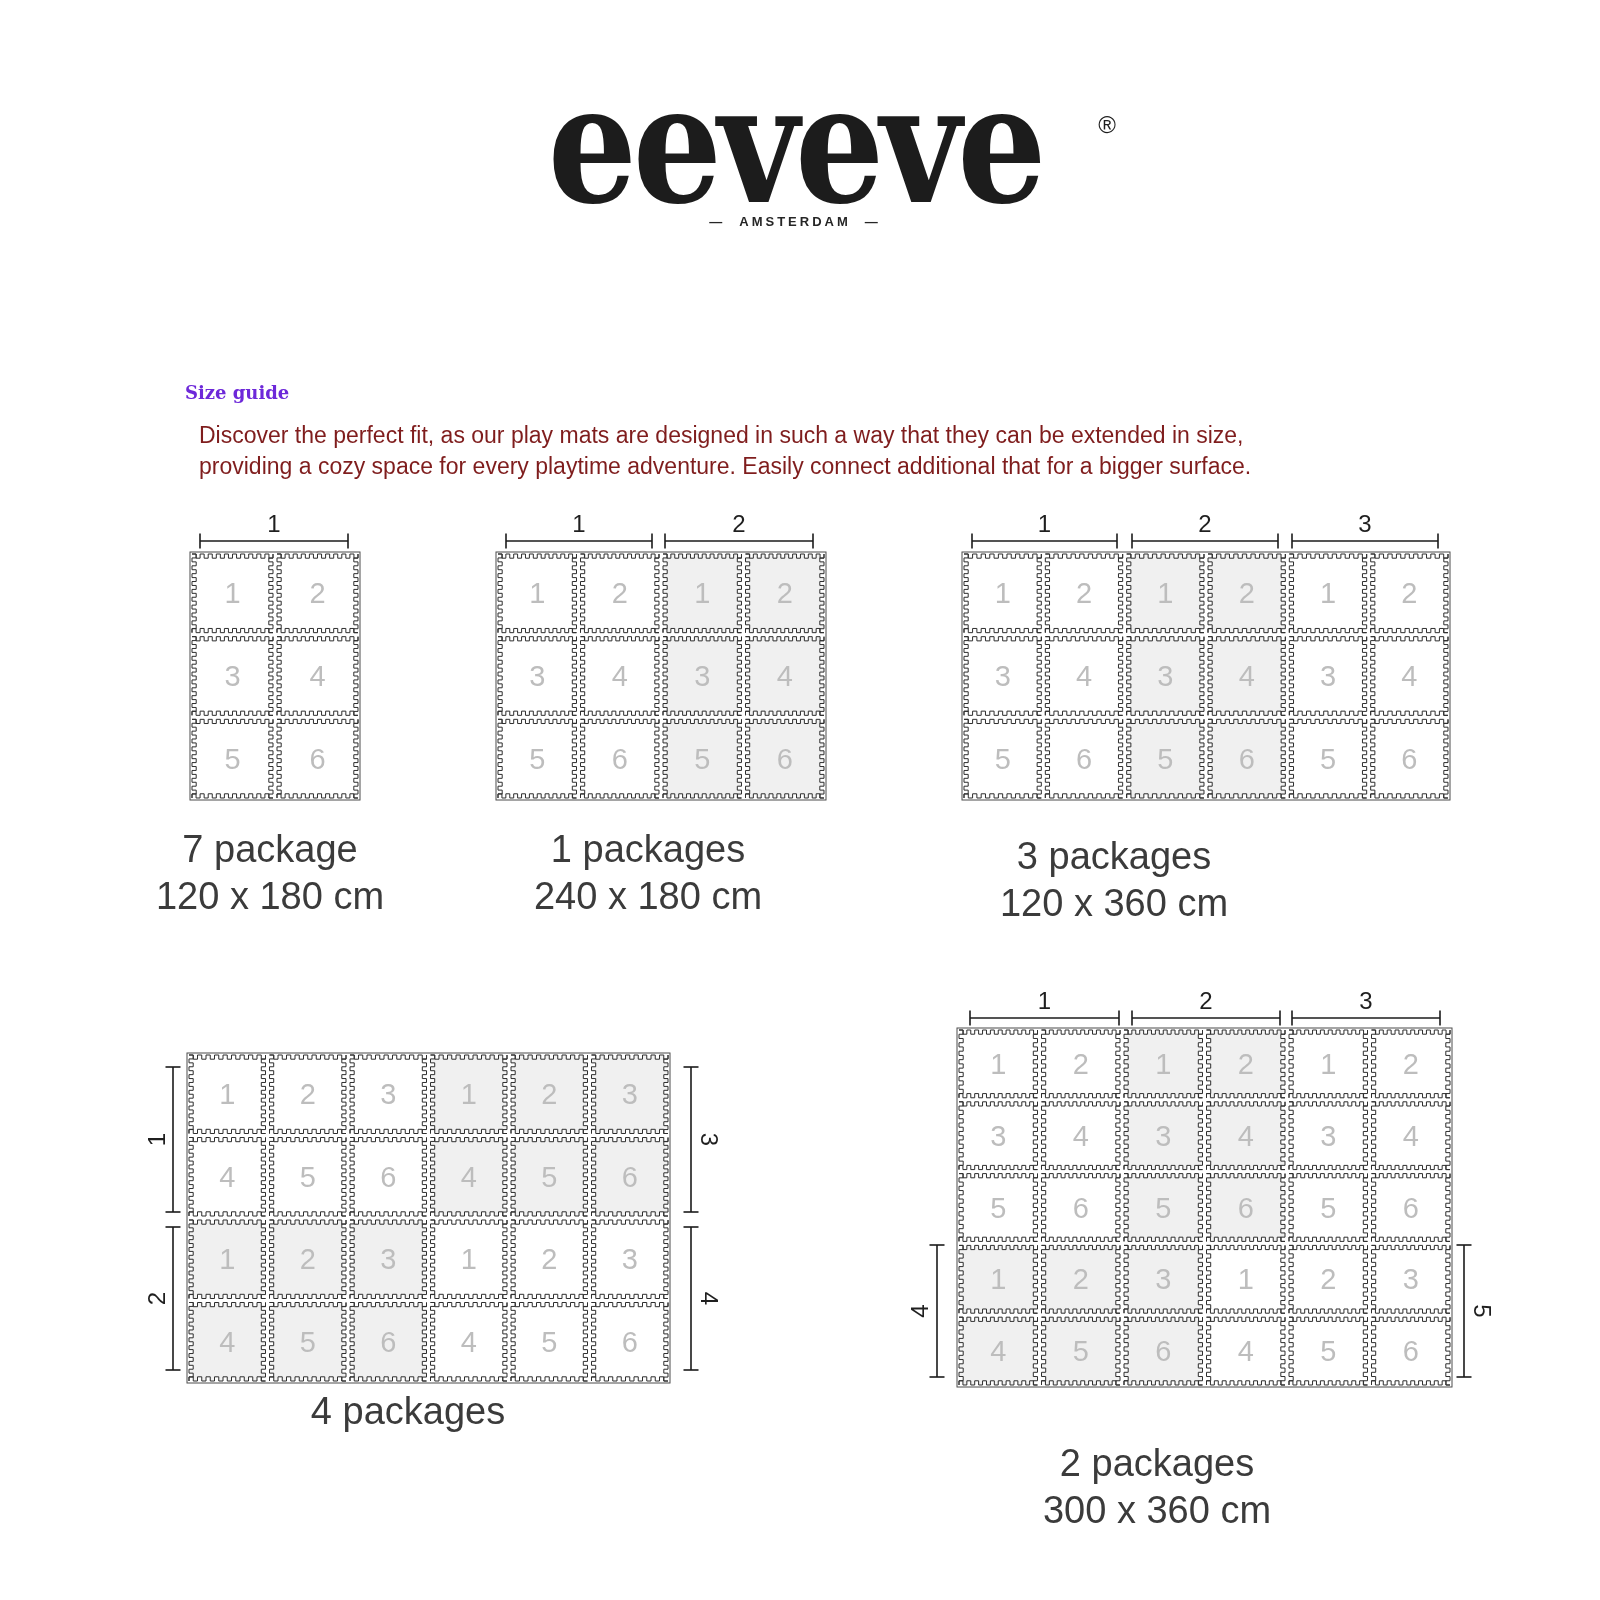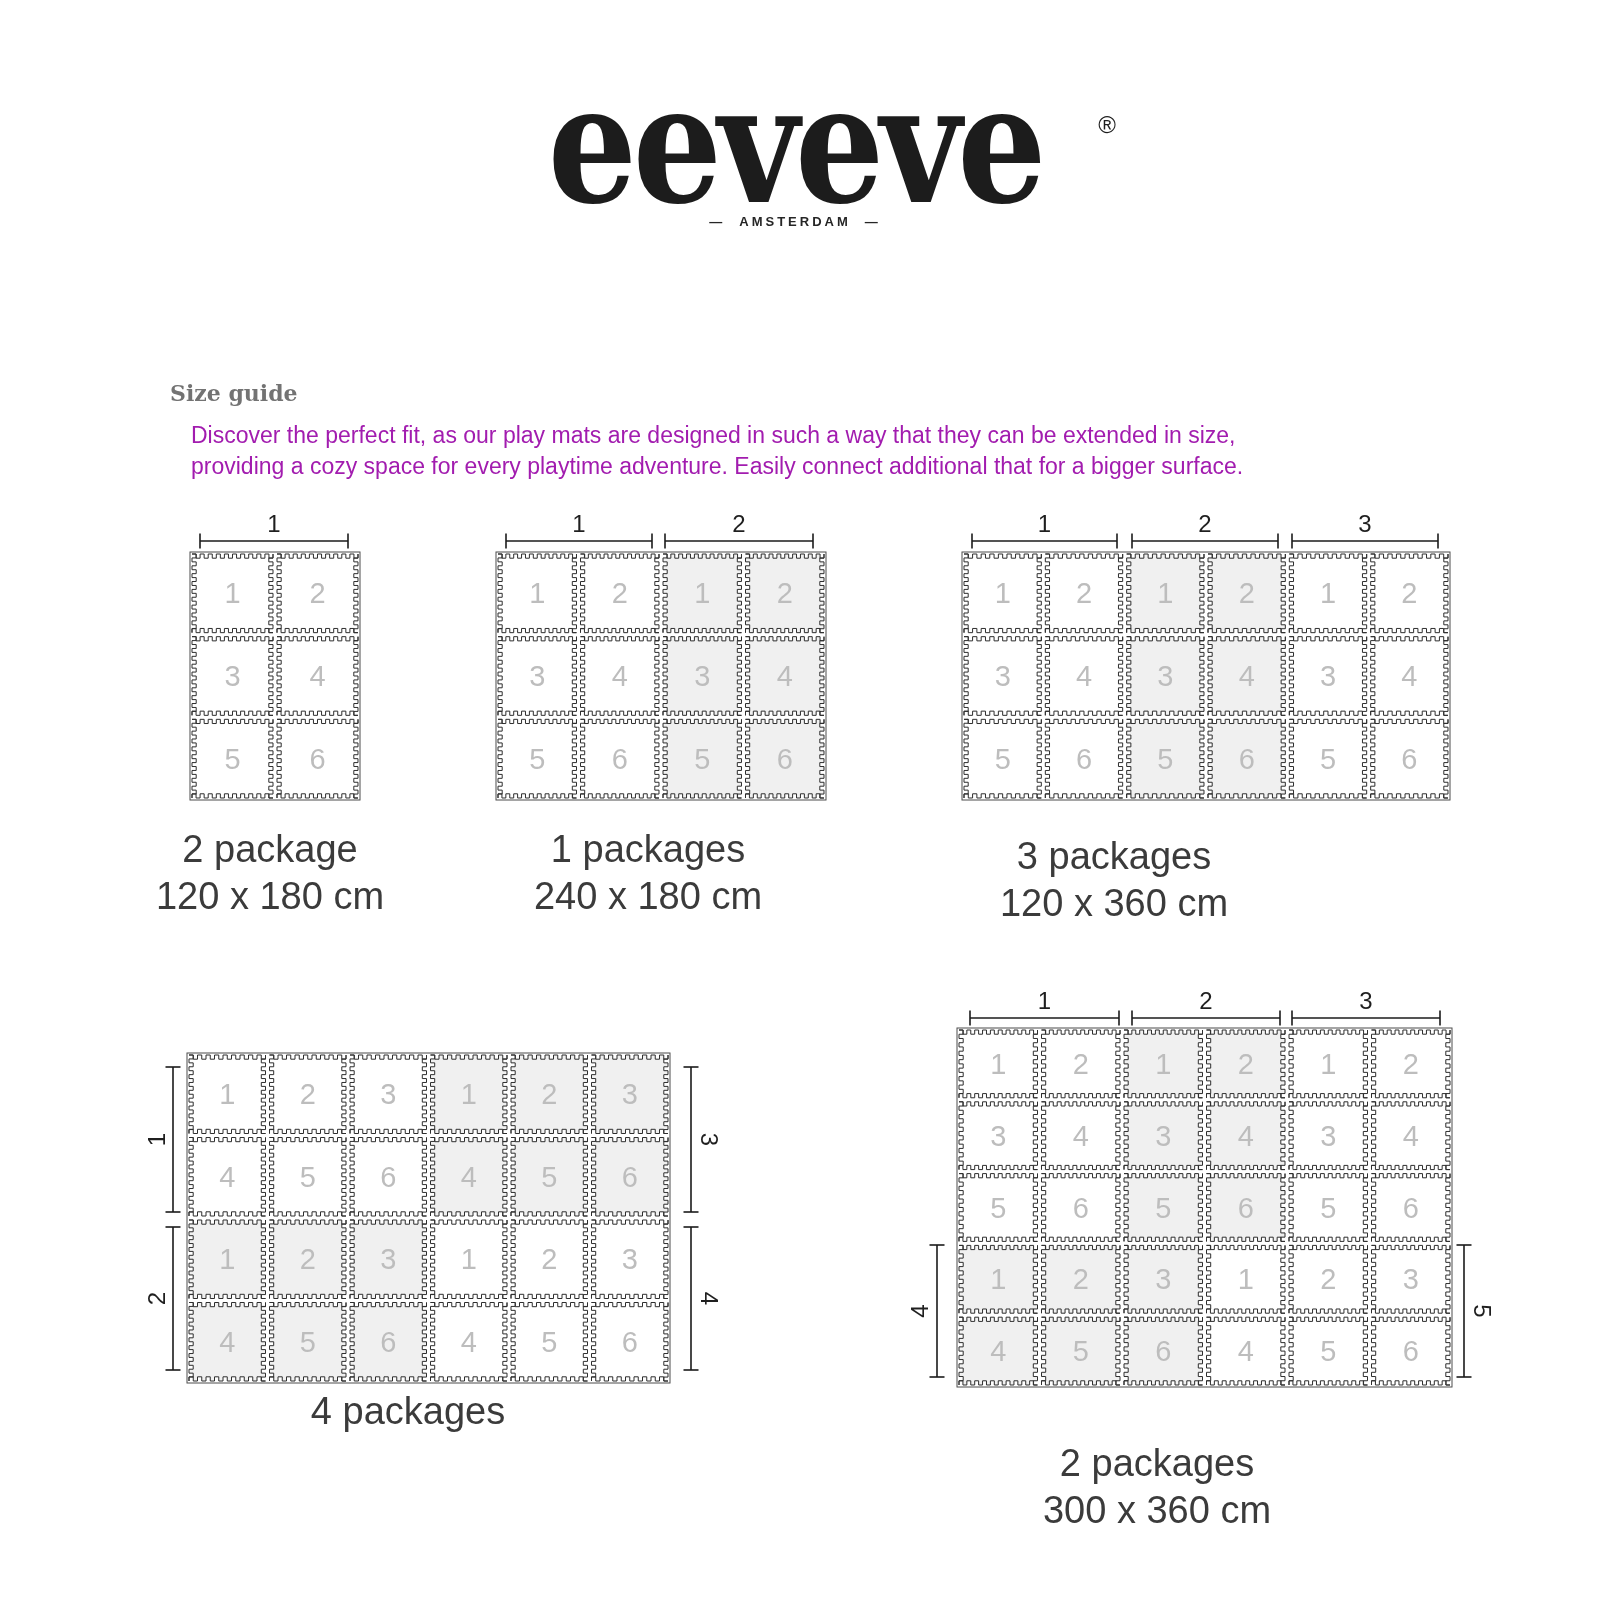--- a/index.html
+++ b/index.html
@@ -8,23 +8,23 @@
   
   .logo{position:absolute;left:795px;top:85px;transform:translateX(-50%);text-align:center;}
   .wordmark-row{position:relative;display:inline-block;height:118px;text-align:center;}
   .wordmark{display:inline-block;font-family:"DejaVu Serif",serif;font-weight:700;
             font-size:165px;line-height:118px;letter-spacing:-5px;color:#1c1c1c;
             transform:scaleX(0.85);transform-origin:center bottom;}
   .reg{position:absolute;top:26px;right:-30px;font-size:24px;color:#1c1c1c;font-family:"Liberation Sans",sans-serif;}
   .tagline{margin-top:8px;display:flex;justify-content:center;align-items:center;gap:14px;
            font-size:13px;font-weight:600;letter-spacing:3px;color:#262626;}
   
-  .heading{position:absolute;left:170px;top:379px;font-family:"DejaVu Serif",serif;
-           font-weight:700;font-size:22px;line-height:28px;color:#737373;}
-  .para{position:absolute;left:191px;top:420px;font-size:23px;line-height:31px;color:#a21caf;}
+  .heading{position:absolute;left:185px;top:379px;font-family:"DejaVu Serif",serif;
+           font-weight:700;font-size:18px;line-height:28px;color:#6d28d9;}
+  .para{position:absolute;left:199px;top:420px;font-size:23px;line-height:31px;color:#7f1d1d;}
   
   .caption{position:absolute;transform:translateX(-50%);text-align:center;color:#3b3b3b;
            font-size:38px;line-height:47px;white-space:nowrap;}
   
   #diagram-layer{position:absolute;left:0;top:0;}
   .tile-num{font-family:"Liberation Sans",sans-serif;font-size:29px;fill:#bdbdbd;}
   .dim-label{font-family:"Liberation Sans",sans-serif;font-size:24px;fill:#1f1f1f;}
 </style>
 </head>
 <body>
@@ -301,21 +301,21 @@
         <line x1="929.5" y1="1377" x2="944.5" y2="1377" stroke="#1b1b1b" stroke-width="1.6"></line>
         <text x="919" y="1311" text-anchor="middle" dominant-baseline="central" class="dim-label" transform="rotate(-90 919 1311)">4</text>
         <line x1="1464" y1="1245" x2="1464" y2="1377" stroke="#1b1b1b" stroke-width="1.6"></line>
         <line x1="1456.5" y1="1245" x2="1471.5" y2="1245" stroke="#1b1b1b" stroke-width="1.6"></line>
         <line x1="1456.5" y1="1377" x2="1471.5" y2="1377" stroke="#1b1b1b" stroke-width="1.6"></line>
         <text x="1482" y="1311" text-anchor="middle" dominant-baseline="central" class="dim-label" transform="rotate(90 1482 1311)">5</text>
       </g>
     </svg>
 
   <div class="caption" style="left:270px;top:826px">
-    <div>2 package</div>
+    <div>7 package</div>
     <div>120 x 180 cm</div>
   </div>
   <div class="caption" style="left:648px;top:826px">
     <div>1 packages</div>
     <div>240 x 180 cm</div>
   </div>
   <div class="caption" style="left:1114px;top:833px">
     <div>3 packages</div>
     <div>120 x 360 cm</div>
   </div>

